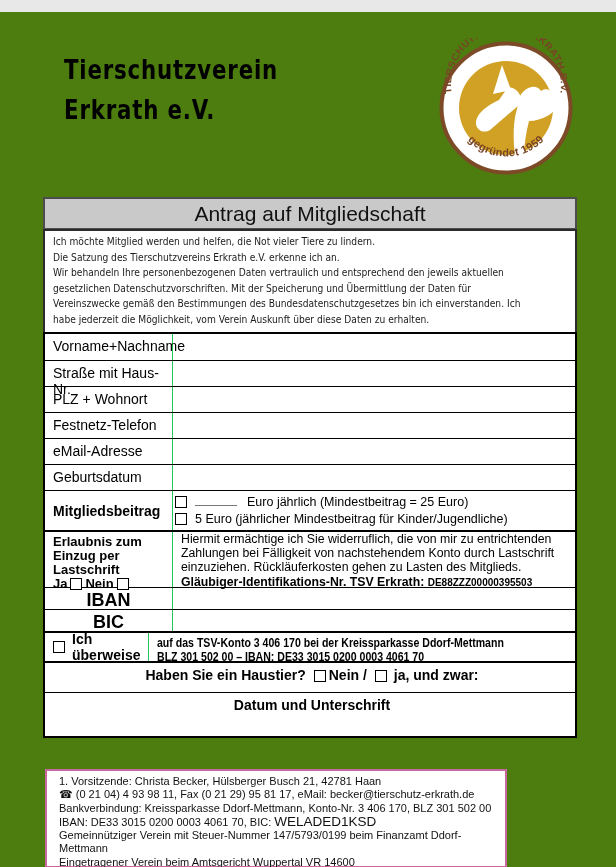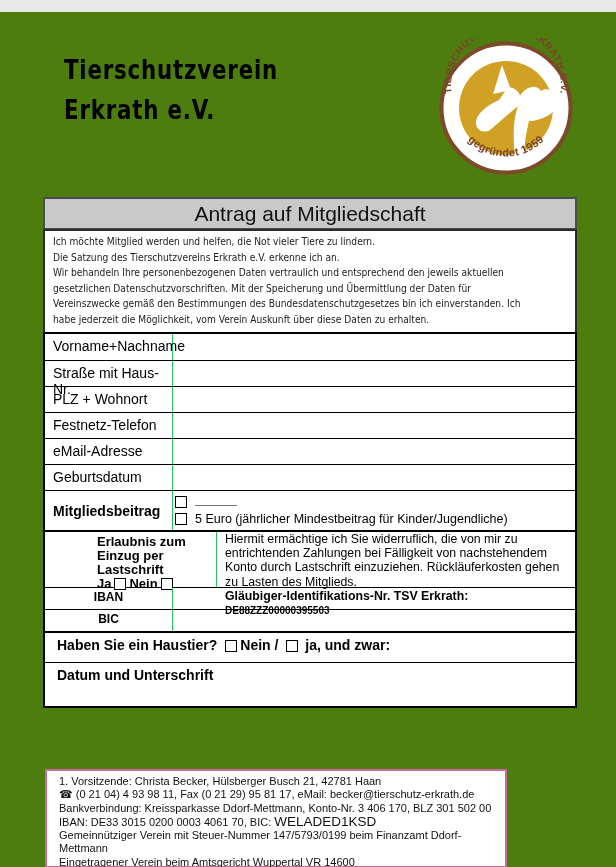--- a/index.html
+++ b/index.html
@@ -33,21 +33,21 @@
     white-space:pre-line; width:620px; transform:scaleX(0.83); transform-origin:left top;
     color:#1a1a1a;
   }
   
   .form-table {
     position:absolute; left:43px; top:320px; width:534px;
     border:2.5px solid #000; background:#fff;
   }
   .trow { display:flex; border-top:1px solid #000; }
   .trow:first-child { border-top:none; }
-  .trow.thick { border-top:2.5px solid #000;padding-left:44px; }
+  .trow.thick { border-top:2.5px solid #000; }
   .cell { padding:4px 8px; }
   .cell.label { width:128px; border-right:1px solid #22c55e; font-size:14px; }
   .cell.value { flex:1; }
   .trow.simple { height:26px; }
   .trow.simple .cell.label { padding-top:4px; }
   .bold { font-weight:bold; }
   .center { text-align:center; }
   .cb {
     display:inline-block; width:12px; height:12px;
     border:1.4px solid #000; background:#fff; vertical-align:-2px;
@@ -66,31 +66,31 @@
   .trow.lastschrift-row { height:57px; }
   .lastschrift-row .cell.label { font-size:13px; line-height:13.8px; font-weight:bold; padding-top:3px; }
   .ls-label { white-space:pre-line; }
   .janein { white-space:nowrap; margin-top:1px; }
   .janein .cb { margin:0 3px; }
   .mandate { font-size:12.3px; line-height:14.2px; padding-top:0; }
   .creditor-id { font-weight:bold; font-size:10px; }
   
   .trow.iban-row { height:22px; }
   .trow.bic-row { height:22px; }
-  .iban-row .cell.label, .bic-row .cell.label { font-size:12px; padding-top:2px; }
+  .iban-row .cell.label, .bic-row .cell.label { font-size:18px; padding-top:2px; }
   
   .trow.ueber-row { height:30px; }
   .ueber-row .cell.label { display:flex; align-items:center; font-size:14px; font-weight:bold; }
   .ueber-row .cb { margin-right:7px; flex:none; }
   .ueber-text {
     font-weight:bold; font-size:12px; line-height:13.5px;
     width:424px; transform:scaleX(0.88); transform-origin:left top; white-space:nowrap;
   }
   
-  .trow.full { display:block; font-size:14px; font-weight:bold; }
+  .trow.full { display:block; font-size:14px; font-weight:bold;text-align:center; }
   .trow.haustier-row { height:31px; padding:4px 8px 0 12px; }
   .haustier-row .cb { margin:0 3px 0 8px; }
   .trow.datum-row { height:44px; padding:4px 8px 0 12px; }
   
   .footer-box {
     position:absolute; left:45px; top:757px; width:462px; height:99px;
     border:2px solid #c9679f; background:#fff; padding:4px 12px;
     font-size:11px; line-height:13.3px; color:#111;
   }
   .footer-box .bic-big { font-size:13.5px; }
@@ -164,21 +164,21 @@
     </div>
     <div class="trow simple">
       <div class="cell label">Geburtsdatum</div>
       <div class="cell value"></div>
     </div>
 
     <div class="trow beitrag-row">
       <div class="cell label bold">Mitgliedsbeitrag</div>
       <div class="cell value beitrag-opts">
         <div class="opt">
-          <span class="cb"></span><span class="blank-line"></span>
+          <span class="cb"></span><span class="blank-line"></span><span>Euro jährlich (Mindestbeitrag = 25 Euro)</span>
         </div>
         <div class="opt">
           <span class="cb"></span><span>5 Euro (jährlicher Mindestbeitrag für Kinder/Jugendliche)</span>
         </div>
       </div>
     </div>
 
     <div class="trow lastschrift-row thick">
       <div class="cell label">
         <div class="ls-label">Erlaubnis zum
@@ -199,20 +199,30 @@
 
     <div class="trow iban-row">
       <div class="cell label bold center">IBAN</div>
       <div class="cell value"></div>
     </div>
     <div class="trow bic-row">
       <div class="cell label bold center">BIC</div>
       <div class="cell value"></div>
     </div>
 
+    <div class="trow ueber-row thick">
+      <div class="cell label">
+        <span class="cb"></span>
+          <span>Ich überweise</span>
+      </div>
+      <div class="cell value">
+        <div class="ueber-text">auf das TSV-Konto 3 406 170 bei der Kreissparkasse Ddorf-Mettmann</div>
+        <div class="ueber-text">BLZ 301 502 00 – IBAN: DE33 3015 0200 0003 4061 70</div>
+      </div>
+    </div>
 
     <div class="trow full haustier-row thick">
       <span>Haben Sie ein Haustier?</span><span class="cb"></span><span>Nein /</span><span class="cb"></span> <span>ja, und zwar:</span>
     </div>
 
     <div class="trow full datum-row">
       <span>Datum und Unterschrift</span>
     </div>
 
   </div>

